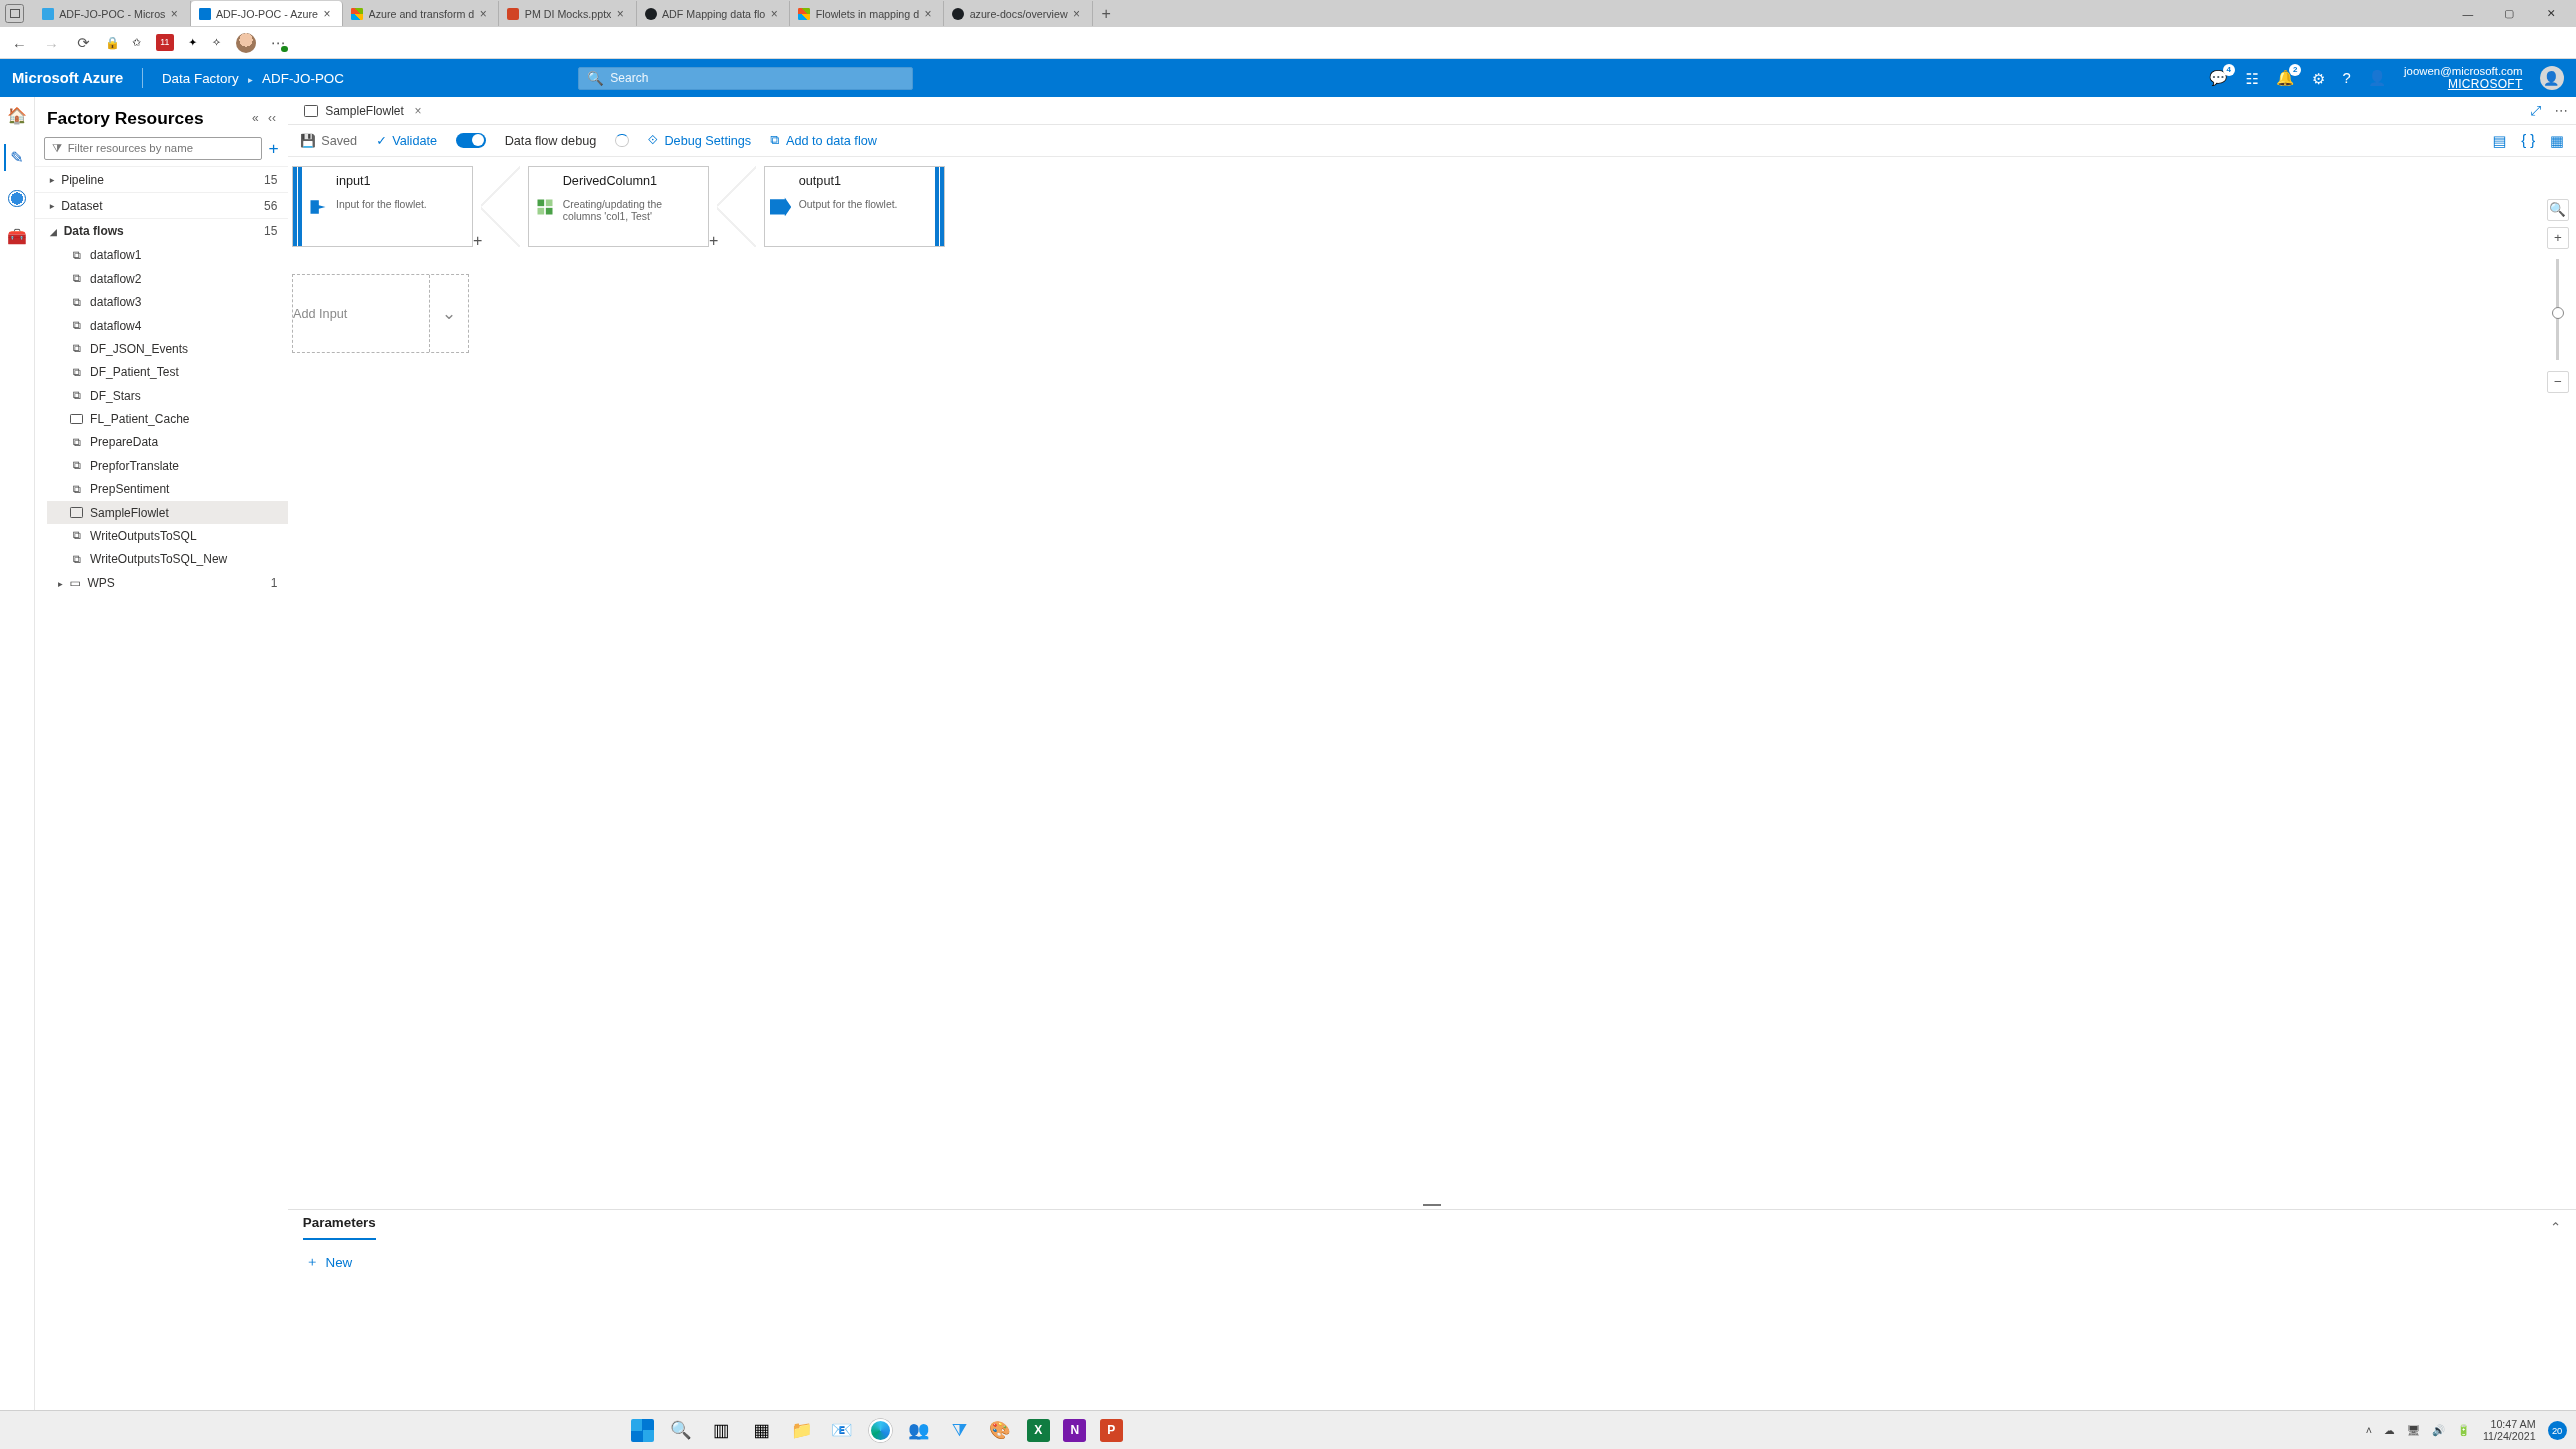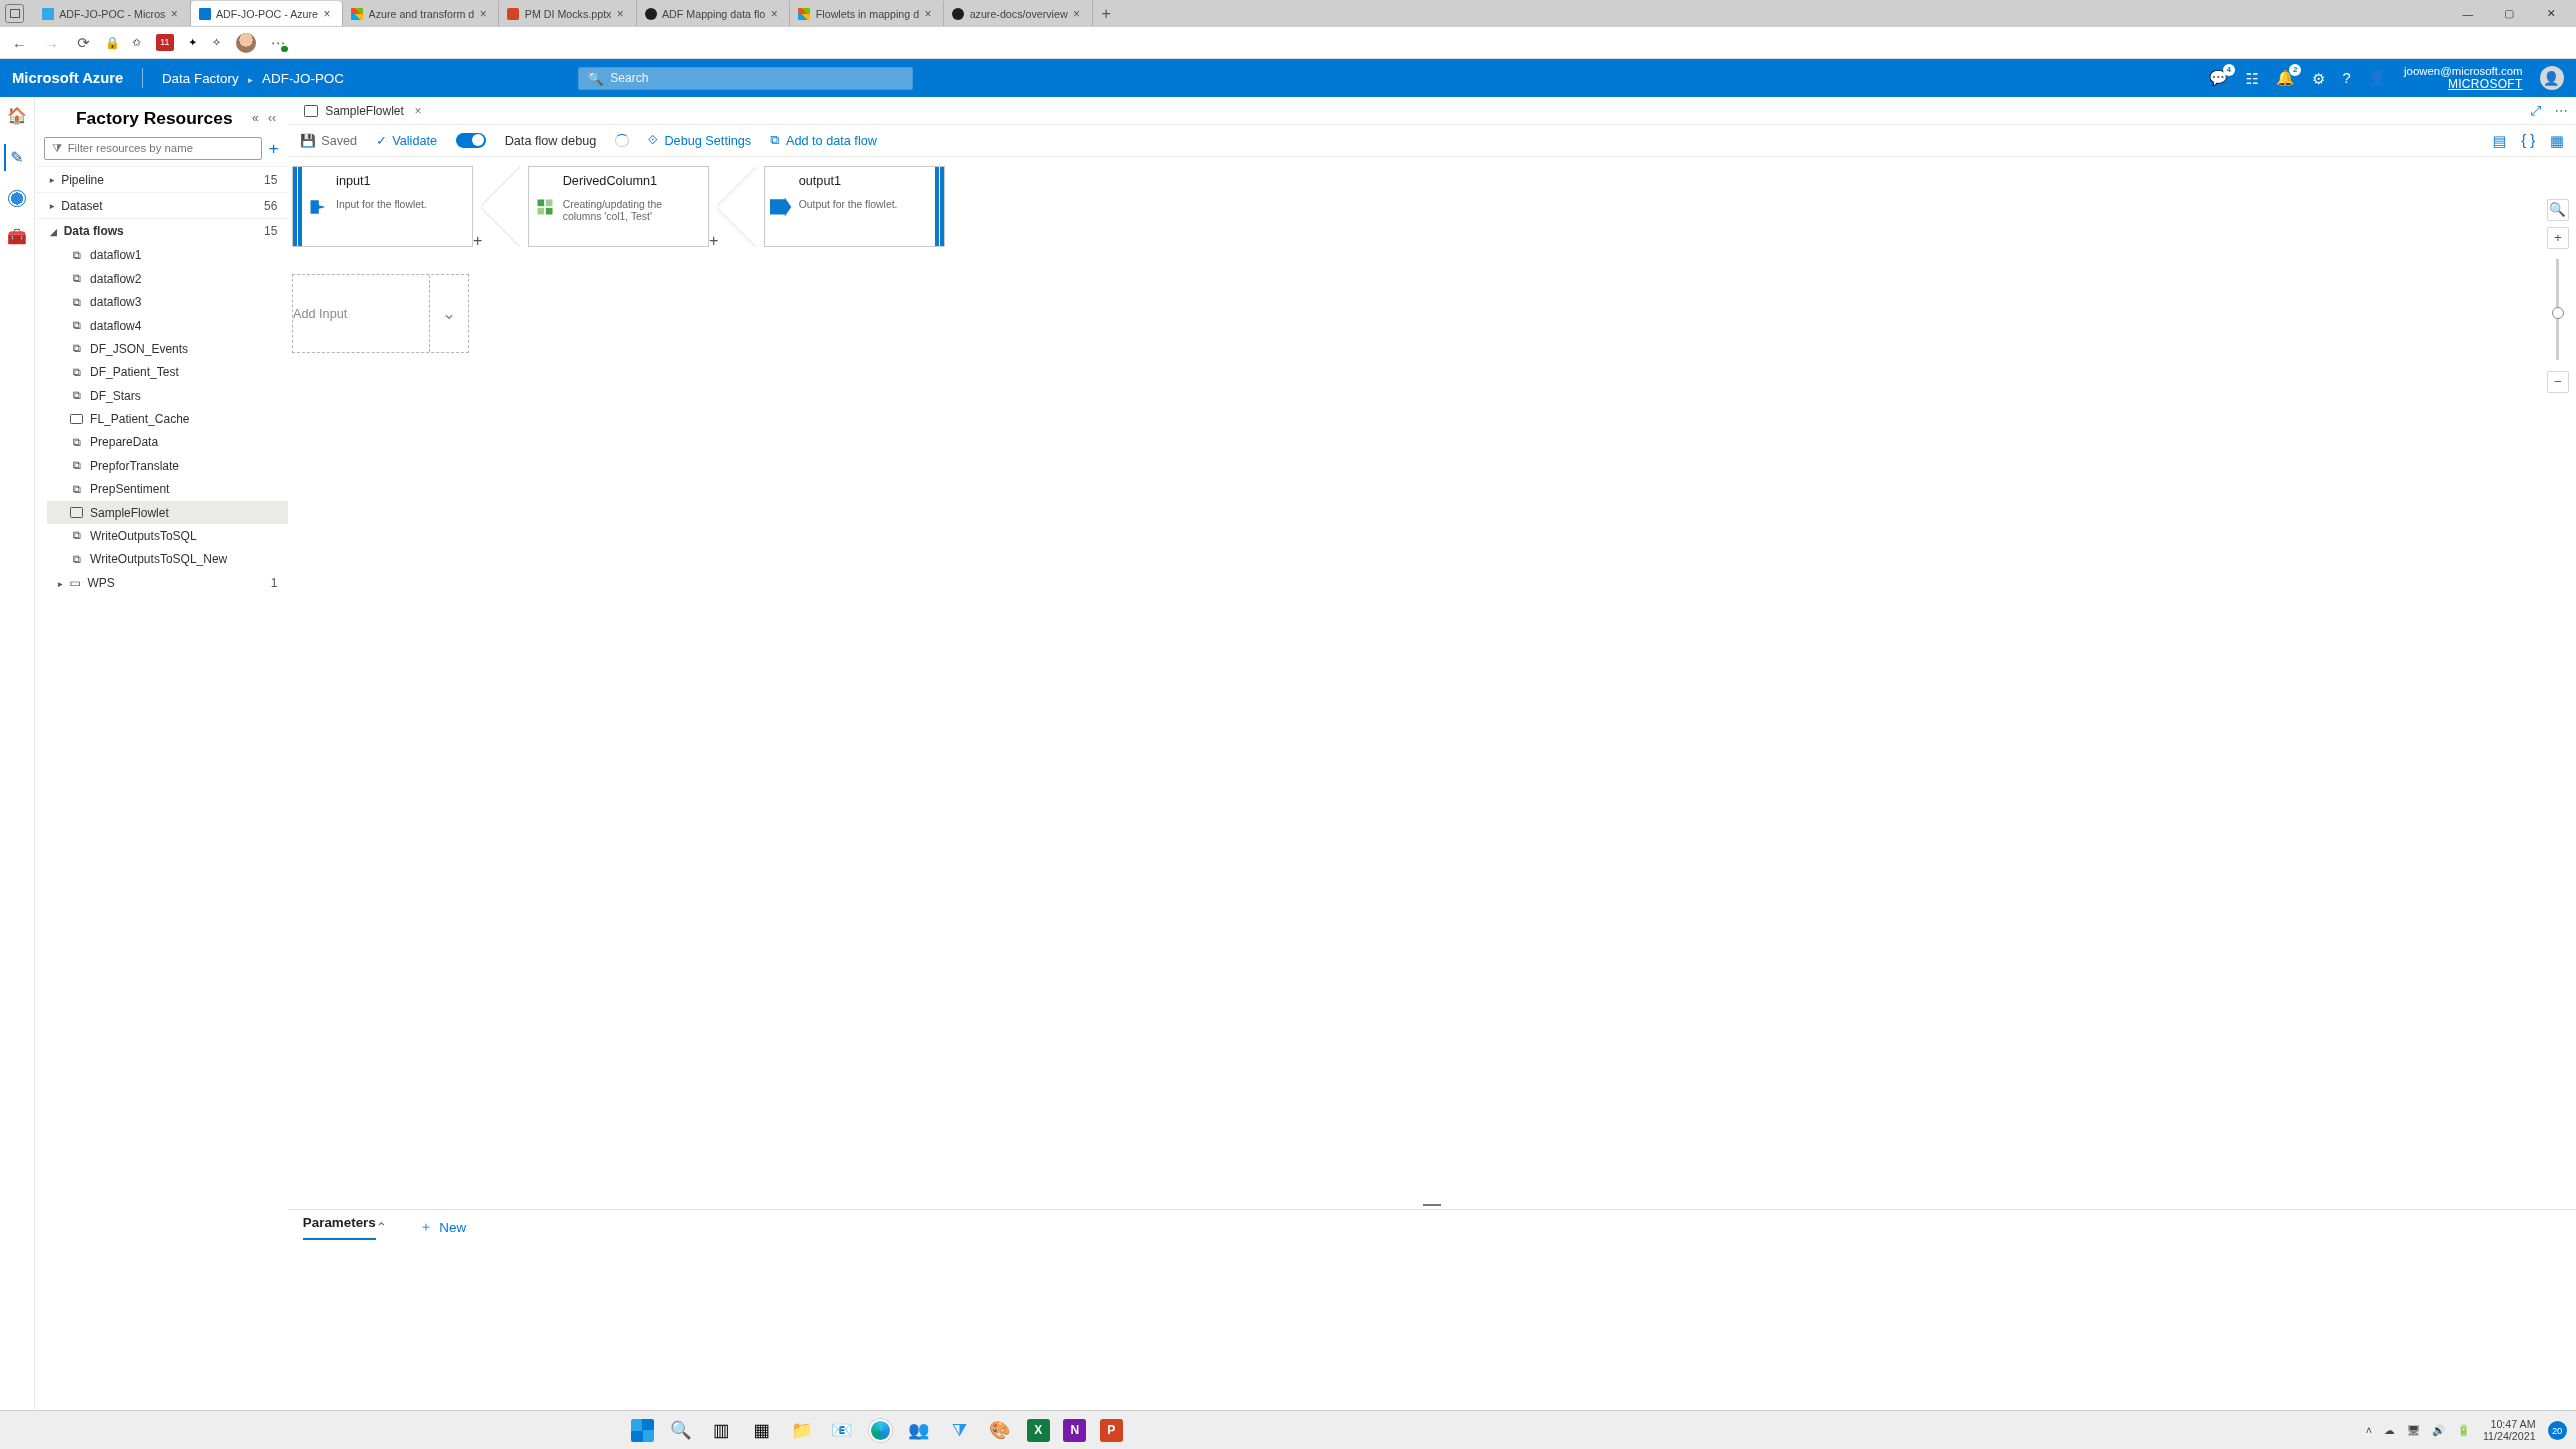--- a/index.html
+++ b/index.html
@@ -63,21 +63,21 @@
 .left-rail { position:absolute; left:0; top: 97px; width: 35px; bottom: 39px; background:#ffffff; border-right:0.7px solid #e6e6e6; display:flex; flex-direction:column; align-items:center; padding-top:8px; gap:19px; }
 .rail-icon { width:20px; height:20px; display:flex; align-items:center; justify-content:center; font-size:16px; color:#0078d4; }
 .rail-icon.home { color:#0b62c0; }
 .rail-icon.pencil { color:#0b62c0; border-left:2px solid #0078d4; padding-left:4px; margin-left:-6px; height:27px; }
 .rail-icon.orb { width:17.4px; height:17.4px; border:1.3px solid #0a6cc5; border-radius:50%; background: radial-gradient(circle,#2e8be0 0 55%, transparent 0); }
 .rail-icon.toolbox { color:#0b62c0; }
 
 
 .resources-panel { position:absolute; left:35px; top:97px; width: 254px; bottom:39px; background:#fff; border-right:0.7px solid #e6e6e6; overflow:hidden; }
 .res-header { display:flex; align-items:center; padding: 10.7px 12px 2.7px; }
-.res-title { font-size:17.4px; font-weight:600;margin-left:29px; }
+.res-title { font-size:17.4px; font-weight:600; }
 .res-head-ico { margin-left:auto; display:flex; gap:9.4px; color:#666; font-size:12px; }
 .res-filter-row { display:flex; align-items:center; gap:6.7px; padding: 5.4px 9.4px 6.7px; }
 .res-filter { flex:1; height:23px; border:0.7px solid #9f9f9f; border-radius:2px; display:flex; align-items:center; padding:0 6.7px; gap:5.4px; color:#777; font-size:11.4px; }
 .res-filter input { border:none; outline:none; flex:1; font-size:11.4px; }
 .res-plus { font-size:17.4px; color:#0078d4; }
 .tree { font-size:12px; color:#323130; }
 .tree-section { display:flex; align-items:center; padding:5.4px 10.7px 5.4px 14.8px; gap:6.7px; border-top:0.7px solid #f0f0f0; }
 .tree-section .arrow { font-size:9.4px; color:#555; }
 .tree-section .count { margin-left:auto; color:#555; }
 .tree-children { padding-left: 12px; }
@@ -126,21 +126,21 @@
 .add-input-box .chev { width:39px; border-left:0.7px dashed #b4b4b4; height:100%; display:flex; align-items:center; justify-content:center; color:#8a8a8a; font-size:17.4px; }
 
 .canvas-tools { position:absolute; right:6.7px; top:42px; width:23px; display:flex; flex-direction:column; align-items:center; gap:6.7px; }
 .ct-btn { width:21.5px; height:21.5px; border:0.7px solid #d7d7d7; background:#fff; border-radius:2px; display:flex; align-items:center; justify-content:center; color:#555; font-size:13.4px; }
 .zoom-track { width:2.7px; height:101px; background:#cfcfcf; position:relative; margin:4px 0; }
 .zoom-thumb { position:absolute; left:-4.7px; top:48px; width:12px; height:12px; border:0.7px solid #888; background:#fff; border-radius:50%; }
 
 .splitter { height:8px; display:flex; justify-content:center; align-items:center; }
 .splitter span { width:17.4px; height:2.7px; background:#777; }
 
-.bottom-panel { height:201px; border-top:0.7px solid #e0e0e0; display:flex; flex-direction:row; }
+.bottom-panel { height:201px; border-top:0.7px solid #e0e0e0; display:flex; flex-direction:column; }
 .bp-header { display:flex; align-items:center; padding:0 14.8px; height:35px; }
 .bp-tab { font-size:13.4px; font-weight:600; padding-bottom:8px; border-bottom:2px solid #0078d4; color:#222; }
 .bp-collapse { margin-left:auto; color:#666; font-size:13.4px; }
 .bp-body { padding:8px 17.4px; }
 .bp-new { color:#0078d4; font-size:13.4px; display:flex; align-items:center; gap:6.7px; }
 
 
 .taskbar { position:absolute; left:0; right:0; bottom:0; height:39px; background:#eeeeee; border-top:0.7px solid #cfcfcf; display:flex; align-items:center; padding:0 9.4px; }
 .task-center { margin:0 auto; display:flex; align-items:center; gap:13.4px; }
 .tb-icon { width:27px; height:27px; display:flex; align-items:center; justify-content:center; font-size:17.4px; border-radius:2.7px; }

